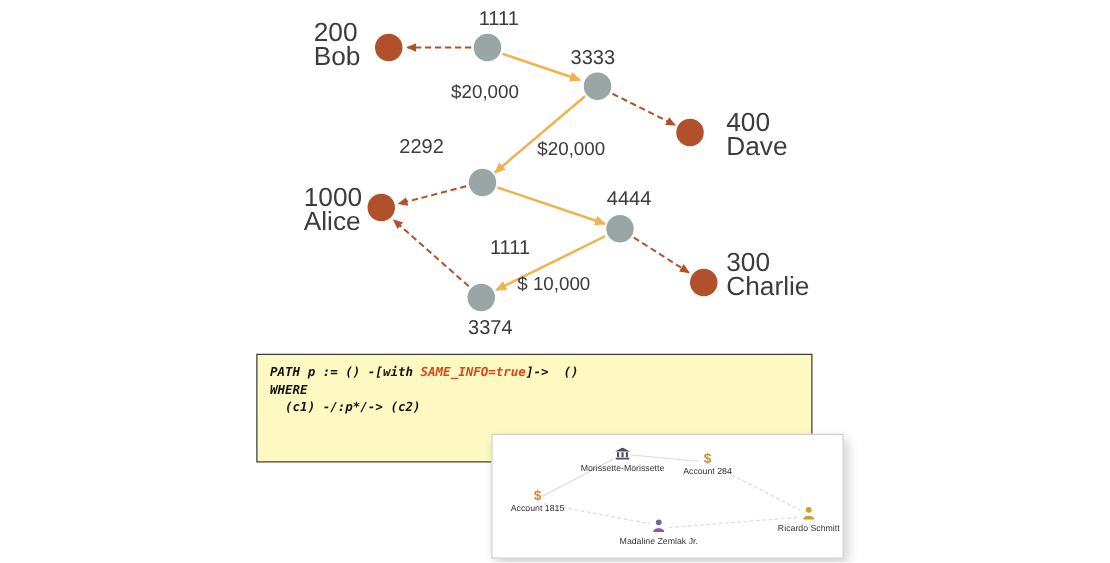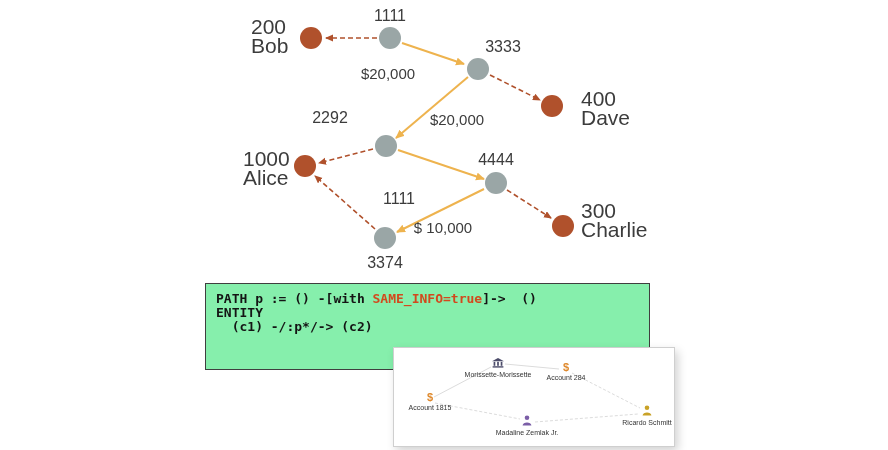--- a/index.html
+++ b/index.html
@@ -7,28 +7,28 @@
     position:relative;width:888px;height:450px;background:#ffffff;overflow:hidden;
     font-family:"Liberation Sans", sans-serif;color:#3c3c3c;
   }
   .edges{position:absolute;left:0;top:0;z-index:1;}
   .edges line.transfer{stroke:#eeb34e;stroke-width:2;}
   .edges line.owner{stroke:#b0512c;stroke-width:1.6;stroke-dasharray:5 3;}
   .node{position:absolute;width:22px;height:22px;border-radius:50%;z-index:2;}
   .node.customer{background:#b0512c;}
   .node.account{background:#9aa6a6;}
   .cust-label{position:absolute;font-size:21px;line-height:19px;color:#3c3c3c;z-index:3;}
-  .acct-label{position:absolute;width:50px;text-align:center;font-size:16px;color:#3c3c3c;z-index:3;}
+  .acct-label{position:absolute;width:50px;text-align:right;font-size:16px;color:#3c3c3c;z-index:3;}
   .edge-label{position:absolute;width:82px;text-align:center;font-size:15px;color:#3c3c3c;z-index:3;}
 
   .code-box{
     position:absolute;left:205px;top:283px;width:423px;height:69px;padding:8px 10px;
-    border:1px solid #3f3f3f;background:#86efac;z-index:2;
-    font-family:"DejaVu Sans Mono", monospace;font-size:13px;font-weight:bold;
-    line-height:13.8px;color:#141414;
+    border:1px solid #3f3f3f;background:#fef9c3;z-index:2;
+    font-family:"DejaVu Sans Mono", monospace;font-size:10px;font-weight:bold;
+    line-height:13.8px;color:#141414;font-style:italic;
   }
   .code-line{white-space:pre;}
   .code-hl{color:#d2491d;}
 
   .viz-panel{
     position:absolute;left:393px;top:347px;width:280px;height:98px;background:#ffffff;
     border:1px solid #cfcfcf;box-shadow:3px 4px 9px rgba(0,0,0,0.18);z-index:5;
   }
   .viz-edges{position:absolute;left:0;top:0;z-index:1;}
   .viz-edges line{stroke:#dcdcdc;stroke-width:1;}
@@ -89,33 +89,33 @@
   <div class="cust-label" style="left:243px;top:149px">
     <div>1000</div>
     <div>Alice</div>
   </div>
   <div class="cust-label" style="left:581px;top:201px">
     <div>300</div>
     <div>Charlie</div>
   </div>
 
   <div class="acct-label" style="left:365px;top:7px">1111</div>
-  <div class="acct-label" style="left:478px;top:38px">3333</div>
+  <div class="acct-label" style="left:442px;top:38px">3333</div>
   <div class="acct-label" style="left:305px;top:109px">2292</div>
   <div class="acct-label" style="left:471px;top:151px">4444</div>
   <div class="acct-label" style="left:360px;top:254px">3374</div>
   <div class="acct-label" style="left:374px;top:190px">1111</div>
 
   <div class="edge-label" style="left:347px;top:65px">$20,000</div>
   <div class="edge-label" style="left:416px;top:111px">$20,000</div>
   <div class="edge-label" style="left:402px;top:219px">$ 10,000</div>
 
   <div class="code-box">
     <div class="code-line"><span>PATH p := () -[with </span><span class="code-hl">SAME_INFO=true</span><span>]-&gt;  ()</span></div>
-    <div class="code-line">ENTITY</div>
+    <div class="code-line">WHERE</div>
     <div class="code-line">  (c1) -/:p*/-&gt; (c2)</div>
   </div>
 
   <div class="viz-panel">
     <svg class="viz-edges" width="280" height="98">
       <line x1="40" y1="49" x2="97" y2="19"></line>
       <line x1="111" y1="16" x2="165" y2="21"></line>
       <line class="dash" x1="41" y1="55" x2="126" y2="71"></line>
       <line class="dash" x1="178" y1="25" x2="246" y2="60"></line>
       <line class="dash" x1="141" y1="74" x2="244" y2="66"></line>

